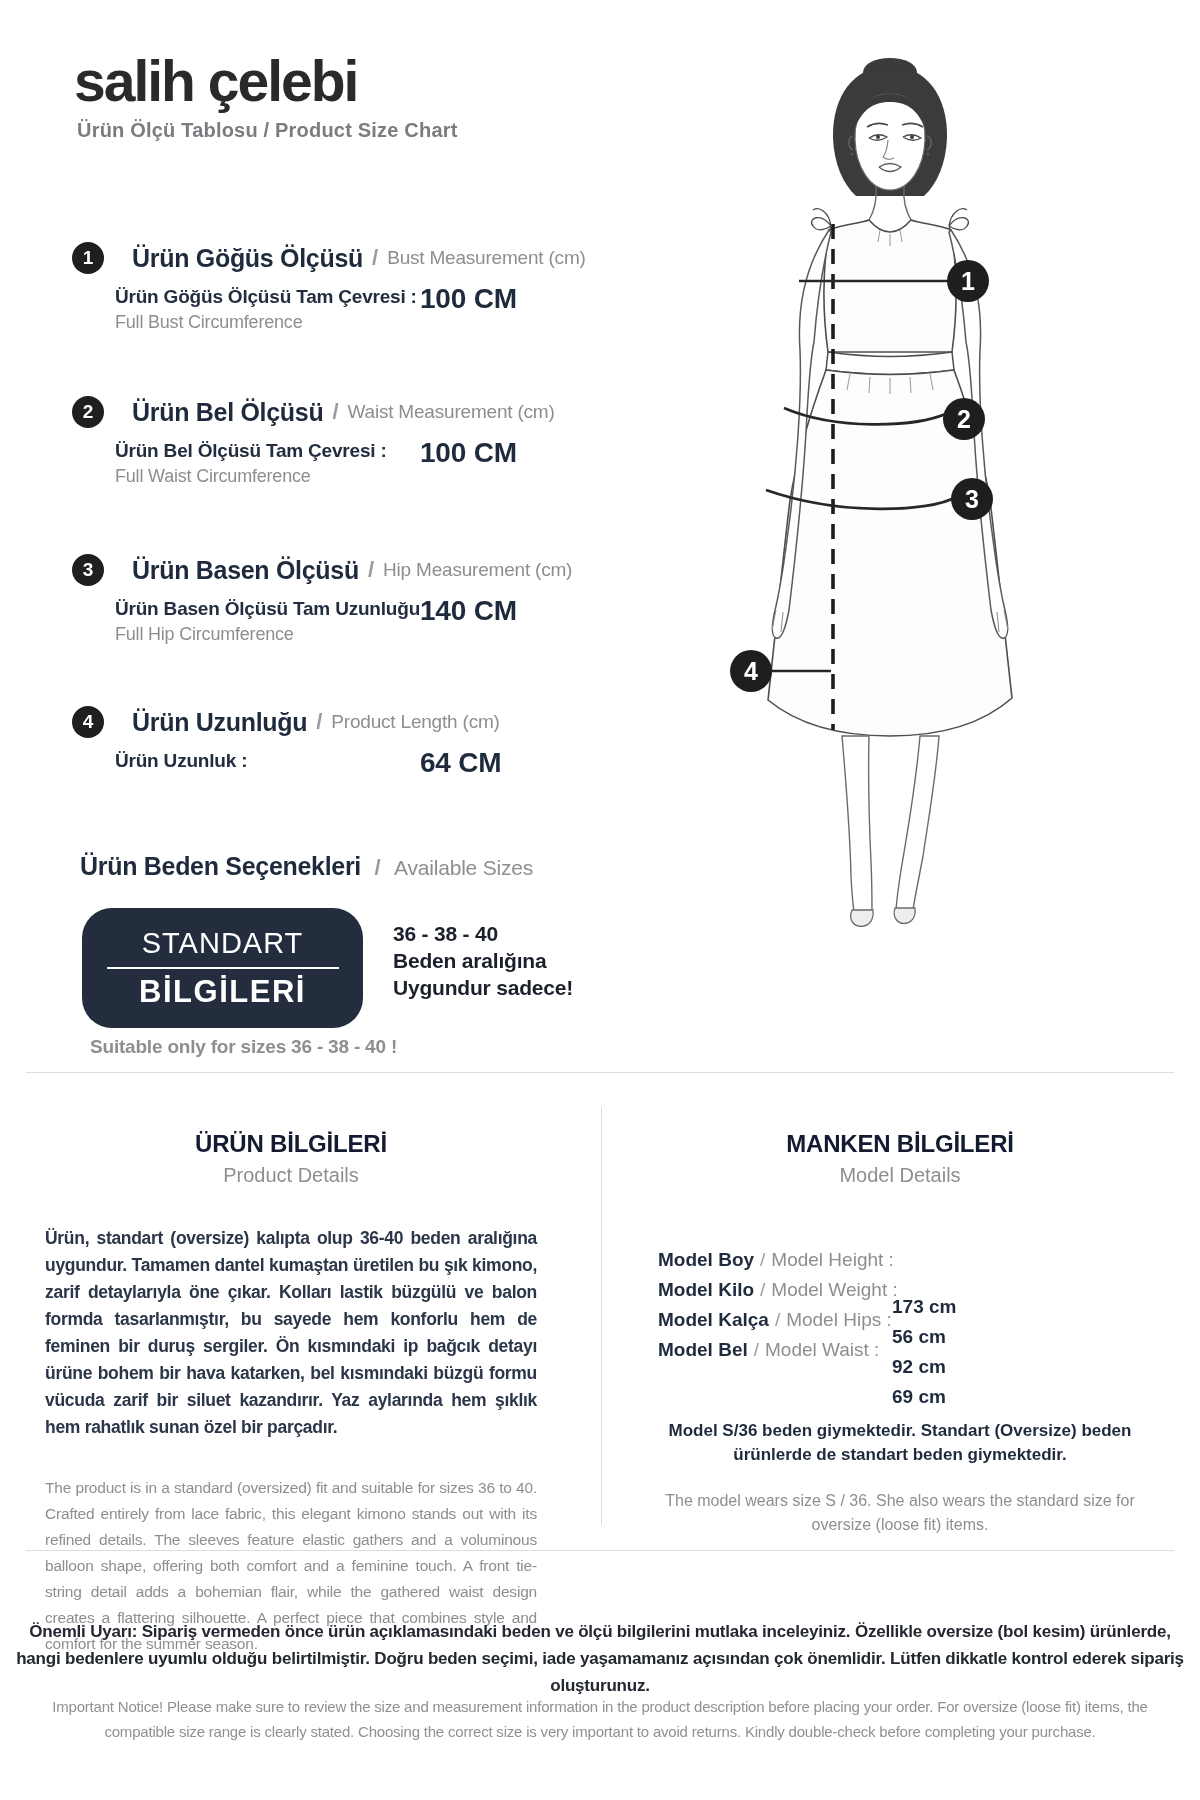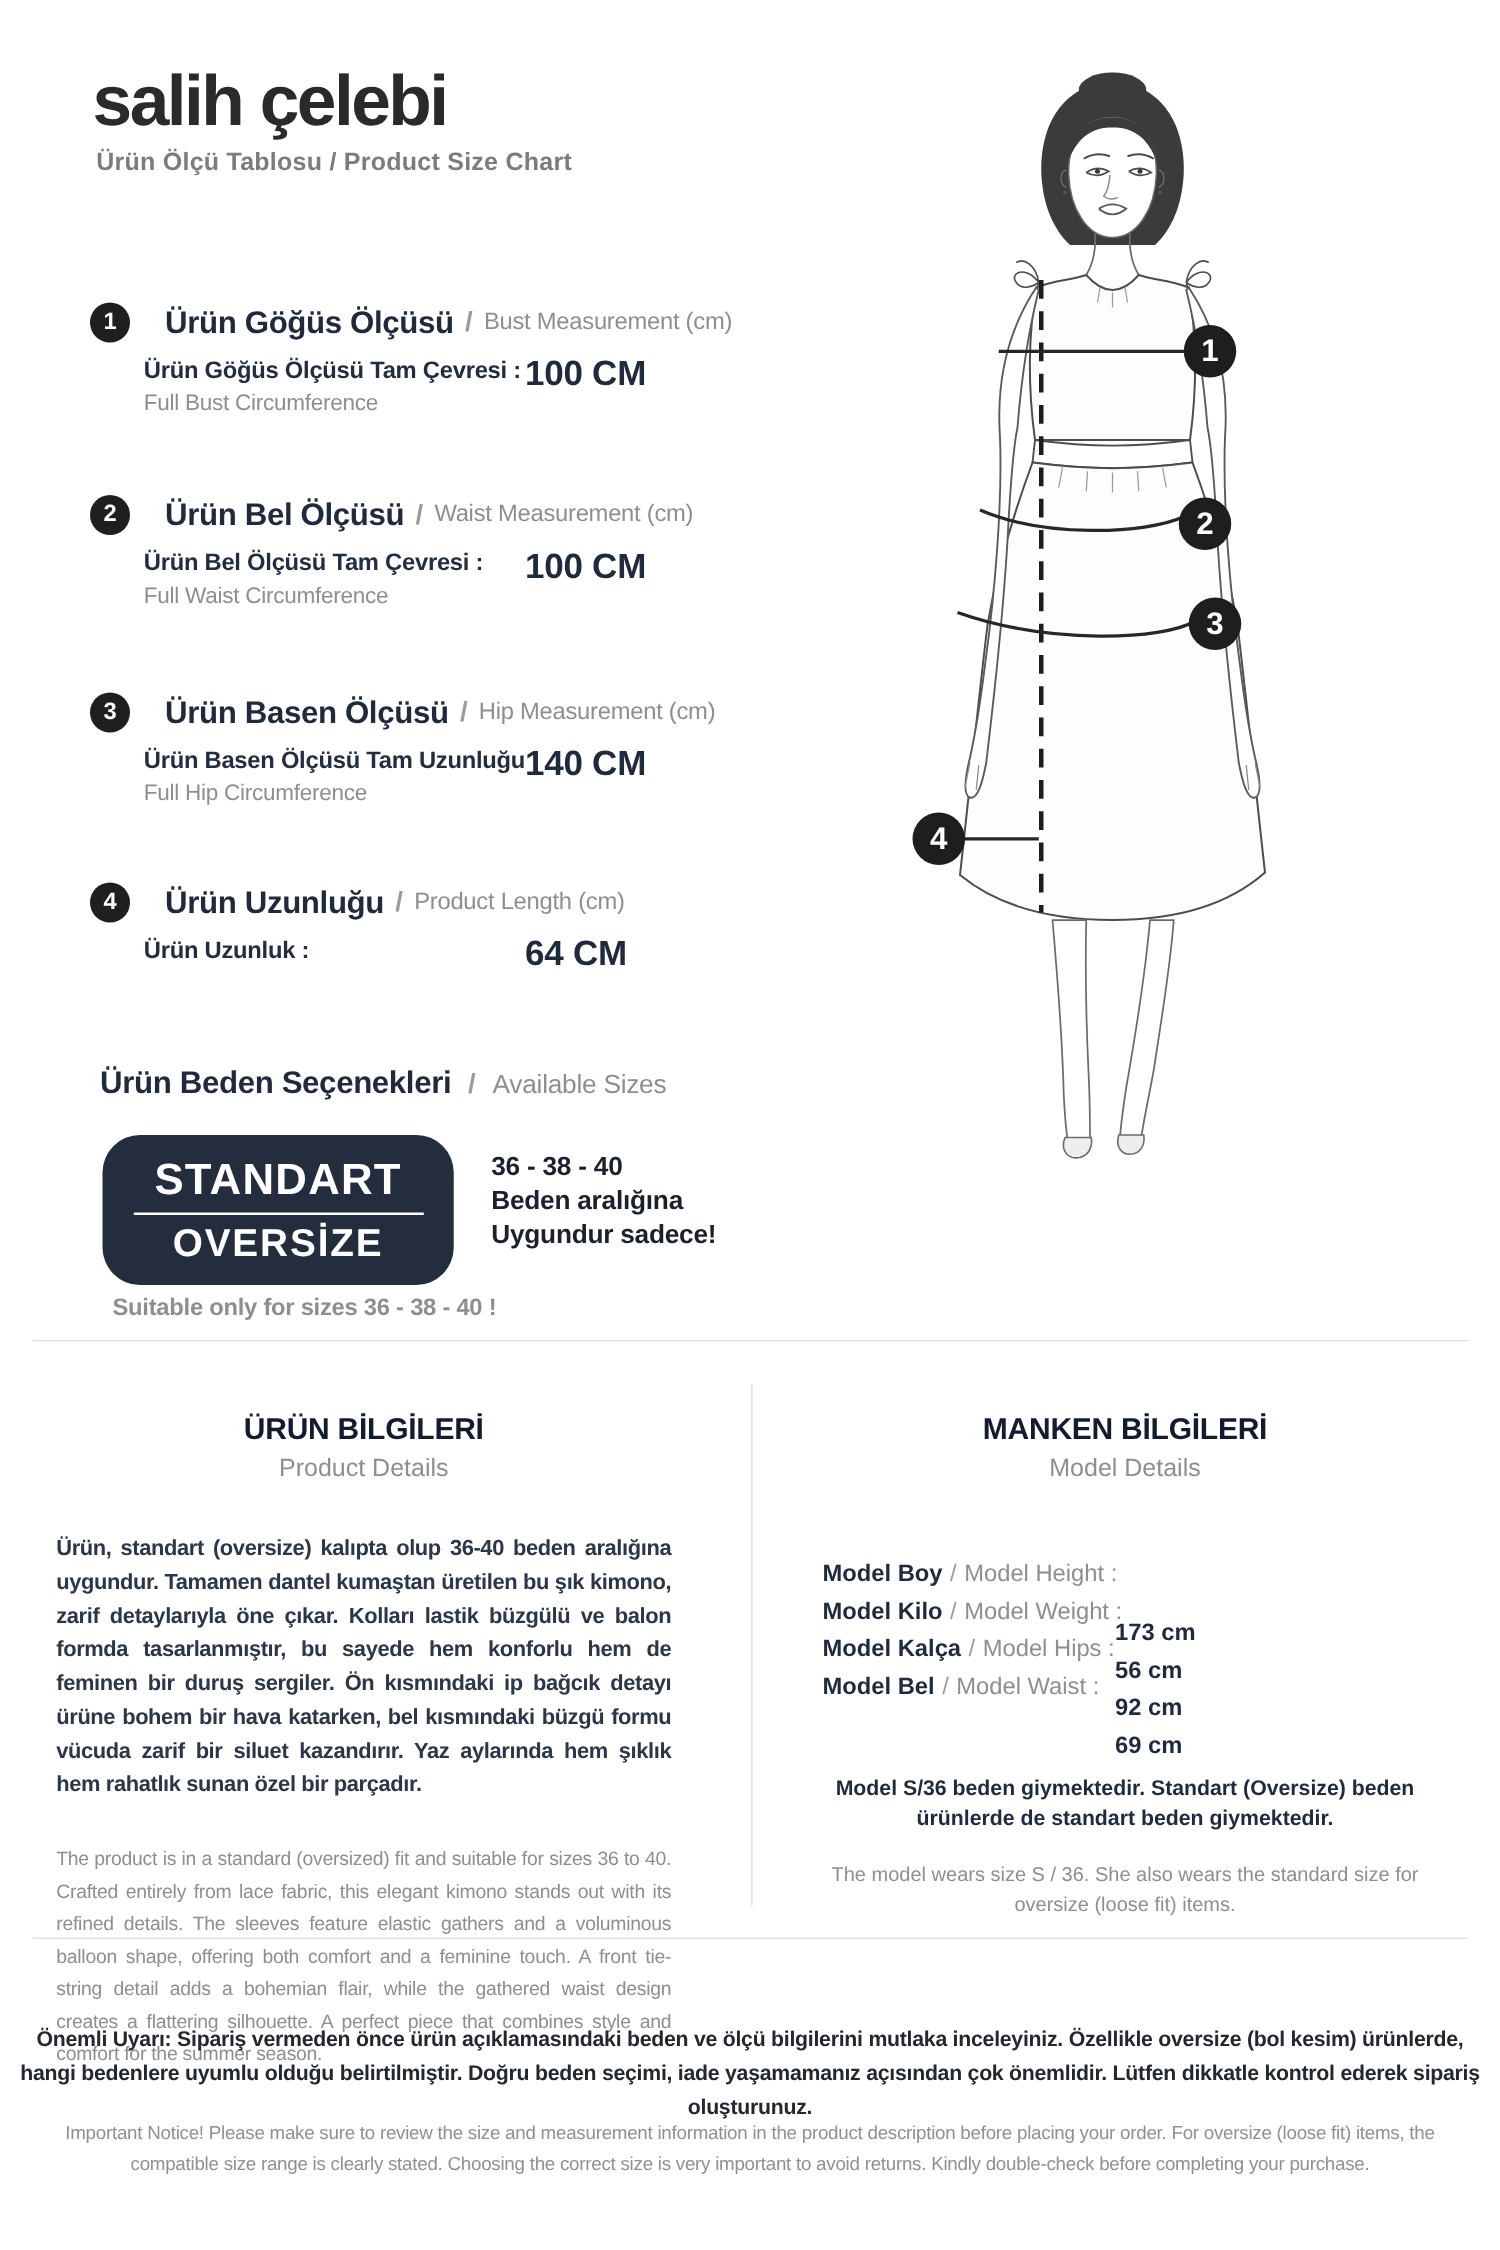--- a/index.html
+++ b/index.html
@@ -31,21 +31,21 @@
   .sec-value { position:absolute; left:348px; top:41px; font-size:28px; font-weight:700; color:#1f2b3d; letter-spacing:-.2px; }
   .sec-sub { position:absolute; left:43px; top:70px; font-size:18px; font-weight:400; color:#8d8e91; letter-spacing:-.2px; }
 
   
   .sizes-title-tr { font-size:25px; font-weight:700; color:#1f2b3d; letter-spacing:-.3px; }
   .size-badge {
     position:absolute; left:82px; top:908px; width:281px; height:120px;
     background:#232d3d; border-radius:30px; color:#fff;
     display:flex; flex-direction:column; align-items:center; justify-content:center;
   }
-  .badge-top { font-size:35px; font-weight:700; letter-spacing:1px; line-height:1; }
+  .badge-top { font-size:29px; font-weight:400; letter-spacing:1px; line-height:1; }
   .badge-divider { width:232px; height:2px; background:#ffffff; margin:9px 0 7px 0; }
   .badge-bottom { font-size:31px; font-weight:700; letter-spacing:1.5px; line-height:1; }
   .size-note-tr { font-size:21px; font-weight:700; color:#1b202b; line-height:27px; letter-spacing:-.2px; }
   .size-note-en { font-size:19px; font-weight:700; color:#8d8e91; letter-spacing:-.2px; }
 
   
   .h-divider { position:absolute; left:26px; right:26px; height:1px; background:#dcdcdc; }
   .v-divider { position:absolute; width:1px; background:#dcdcdc; }
 
   
@@ -138,21 +138,21 @@
 
   <div class="abs" style="left:80px; top:852px;">
     <span class="sizes-title-tr">Ürün Beden Seçenekleri</span>
     <span class="sec-sep">/</span>
     <span class="sec-title-en" style="font-size:21px;">Available Sizes</span>
   </div>
 
   <div class="size-badge">
     <div class="badge-top">STANDART</div>
     <div class="badge-divider"></div>
-    <div class="badge-bottom">OVERSİZE</div>
+    <div class="badge-bottom">BİLGİLERİ</div>
   </div>
 
   <div class="abs size-note-tr" style="left:393px; top:920px;">
     <div>36 - 38 - 40</div>
     <div>Beden aralığına</div>
     <div>Uygundur sadece!</div>
   </div>
 
   <div class="abs size-note-en" style="left:90px; top:1036px;">Suitable only for sizes 36 - 38 - 40 !</div>
 

